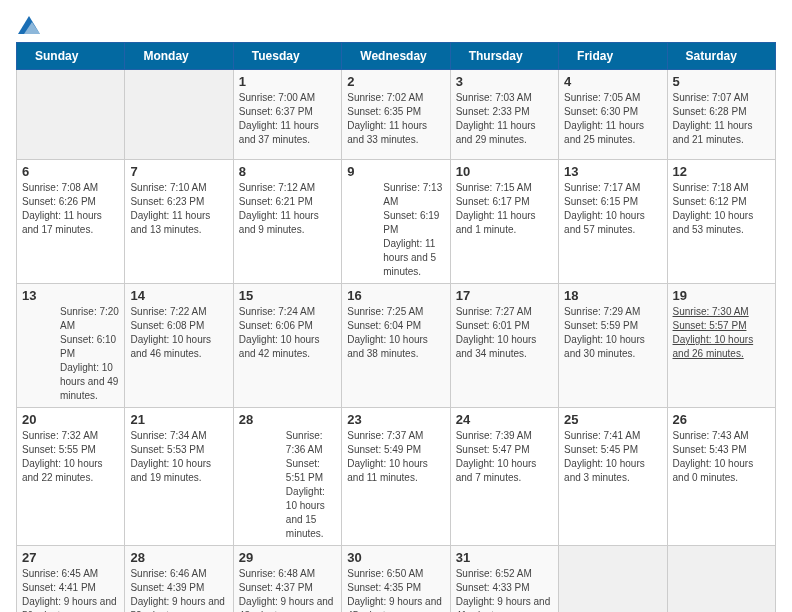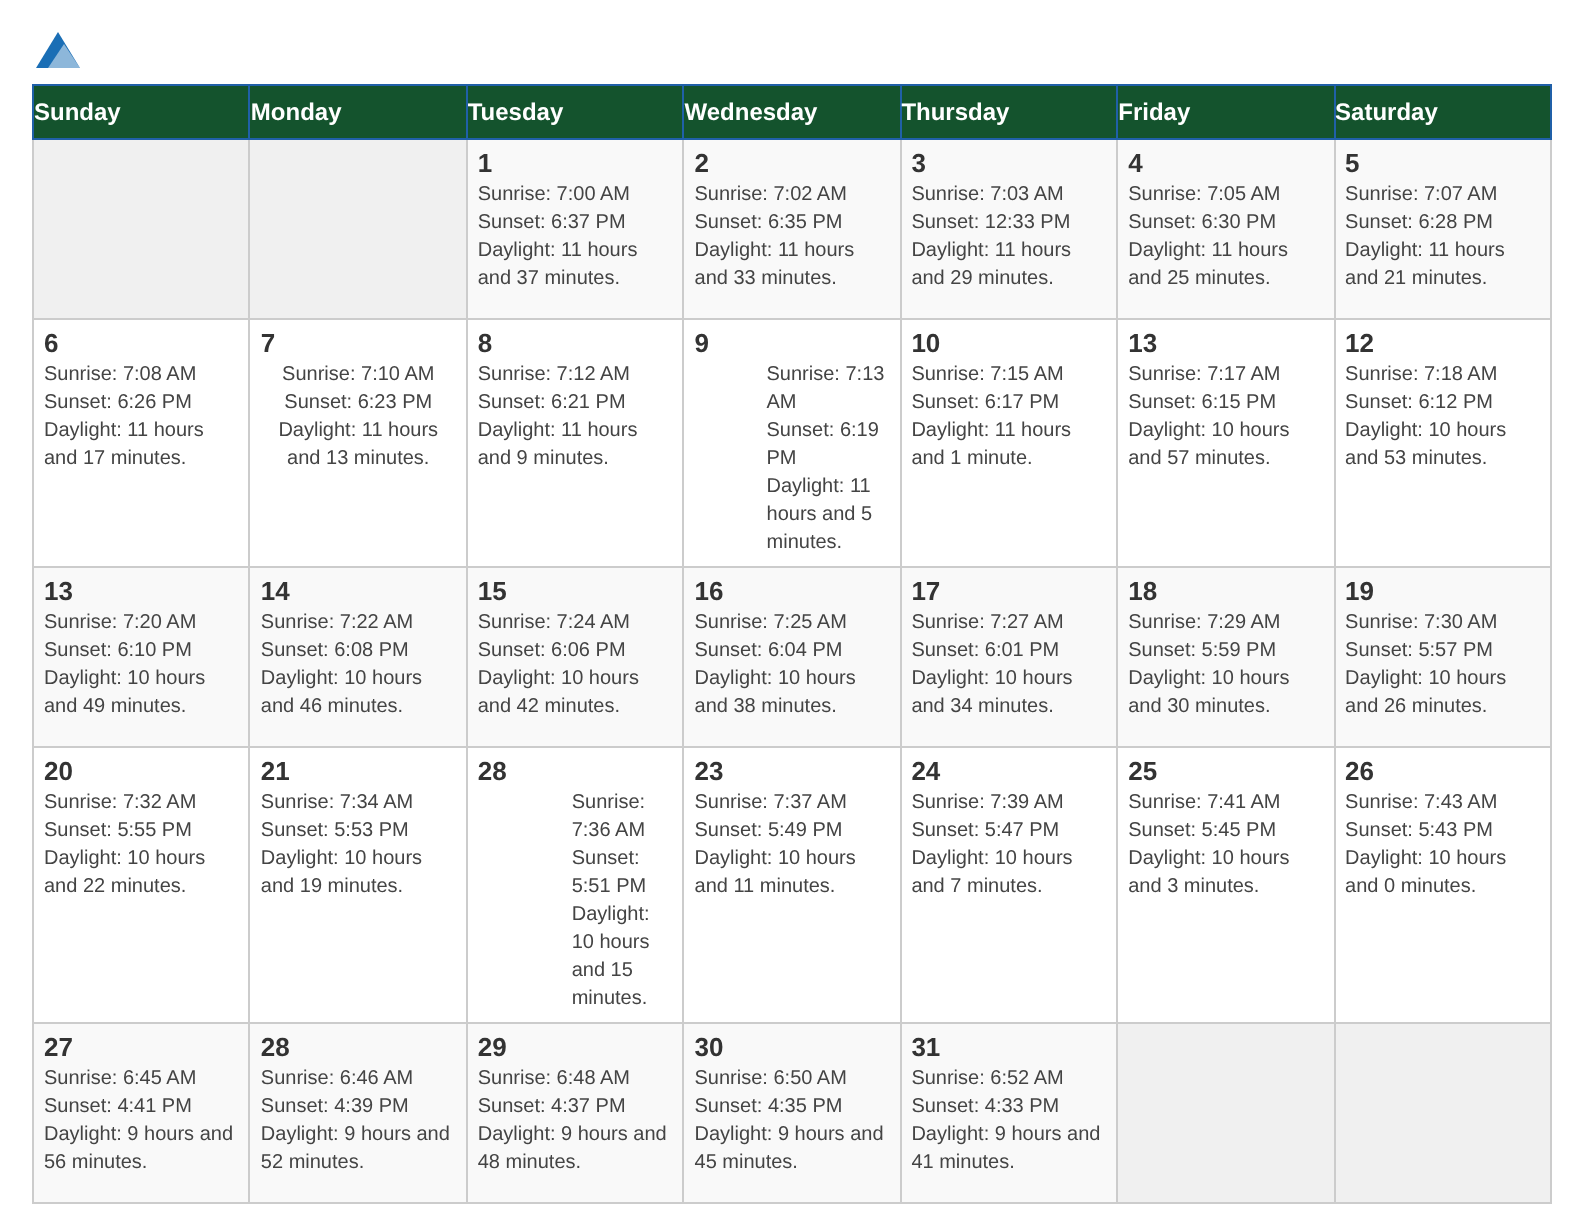--- a/index.html
+++ b/index.html
@@ -33,25 +33,25 @@
     .location-title {
       font-size: 16px;
       color: #555;
     }
     table {
       width: 100%;
       border-collapse: collapse;
       table-layout: fixed;
     }
     thead th {
-      background-color: #14532d;
+      background-color: #0369a1;
       color: #fff;
       font-size: 12px;
       font-weight: bold;
-      padding: 6px 0;
+      padding: 6px 18px;
       text-align: left;
       border: 1px solid #2060a8;
     }
     tbody td {
       border: 1px solid #ccc;
       vertical-align: top;
       padding: 4px 5px;
       min-height: 80px;
       height: 90px;
     }
@@ -120,21 +120,21 @@
         </td>
         <td>
           <div class="cell-day">2</div>
           <div class="cell-info" style="white-space: pre-line;">Sunrise: 7:02 AM
 Sunset: 6:35 PM
 Daylight: 11 hours and 33 minutes.</div>
         </td>
         <td>
           <div class="cell-day">3</div>
           <div class="cell-info" style="white-space: pre-line;">Sunrise: 7:03 AM
-Sunset: 12:33 PM
+Sunset: 2:33 PM
 Daylight: 11 hours and 29 minutes.</div>
         </td>
         <td>
           <div class="cell-day">4</div>
           <div class="cell-info" style="white-space: pre-line;">Sunrise: 7:05 AM
 Sunset: 6:30 PM
 Daylight: 11 hours and 25 minutes.</div>
         </td>
         <td>
           <div class="cell-day">5</div>
@@ -145,21 +145,21 @@
       </tr>
       <tr>
         <td>
           <div class="cell-day">6</div>
           <div class="cell-info" style="white-space: pre-line;">Sunrise: 7:08 AM
 Sunset: 6:26 PM
 Daylight: 11 hours and 17 minutes.</div>
         </td>
         <td>
           <div class="cell-day">7</div>
-          <div class="cell-info" style="white-space: pre-line; text-align: center;">Sunrise: 7:10 AM
+          <div class="cell-info" style="white-space: pre-line;">Sunrise: 7:10 AM
 Sunset: 6:23 PM
 Daylight: 11 hours and 13 minutes.</div>
         </td>
         <td>
           <div class="cell-day">8</div>
           <div class="cell-info" style="white-space: pre-line;">Sunrise: 7:12 AM
 Sunset: 6:21 PM
 Daylight: 11 hours and 9 minutes.</div>
         </td>
         <td>
@@ -183,21 +183,21 @@
         <td>
           <div class="cell-day">12</div>
           <div class="cell-info" style="white-space: pre-line;">Sunrise: 7:18 AM
 Sunset: 6:12 PM
 Daylight: 10 hours and 53 minutes.</div>
         </td>
       </tr>
       <tr>
         <td>
           <div class="cell-day">13</div>
-          <div class="cell-info" style="white-space: pre-line;">Sunrise: 7:20 AM
+          <div class="cell-info" style="white-space: pre-line; margin-left: 38px;">Sunrise: 7:20 AM
 Sunset: 6:10 PM
 Daylight: 10 hours and 49 minutes.</div>
         </td>
         <td>
           <div class="cell-day">14</div>
           <div class="cell-info" style="white-space: pre-line;">Sunrise: 7:22 AM
 Sunset: 6:08 PM
 Daylight: 10 hours and 46 minutes.</div>
         </td>
         <td>
@@ -219,21 +219,21 @@
 Daylight: 10 hours and 34 minutes.</div>
         </td>
         <td>
           <div class="cell-day">18</div>
           <div class="cell-info" style="white-space: pre-line;">Sunrise: 7:29 AM
 Sunset: 5:59 PM
 Daylight: 10 hours and 30 minutes.</div>
         </td>
         <td>
           <div class="cell-day">19</div>
-          <div class="cell-info" style="white-space: pre-line;">Sunrise: 7:30 AM
+          <div class="cell-info" style="white-space: pre-line; text-decoration: underline;">Sunrise: 7:30 AM
 Sunset: 5:57 PM
 Daylight: 10 hours and 26 minutes.</div>
         </td>
       </tr>
       <tr>
         <td>
           <div class="cell-day">20</div>
           <div class="cell-info" style="white-space: pre-line;">Sunrise: 7:32 AM
 Sunset: 5:55 PM
 Daylight: 10 hours and 22 minutes.</div>

